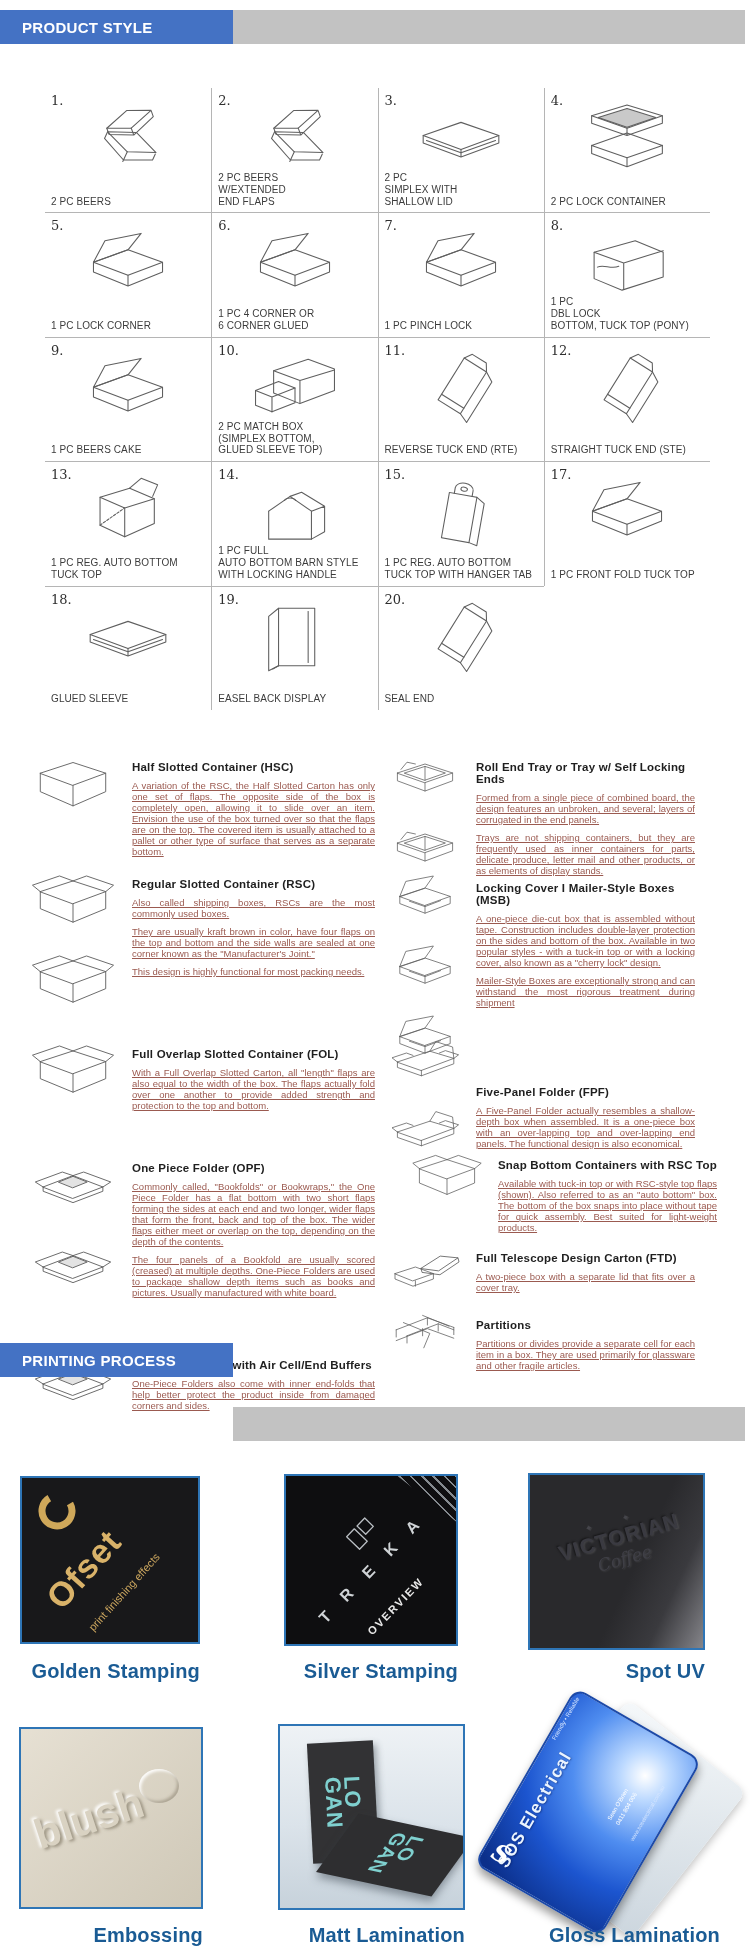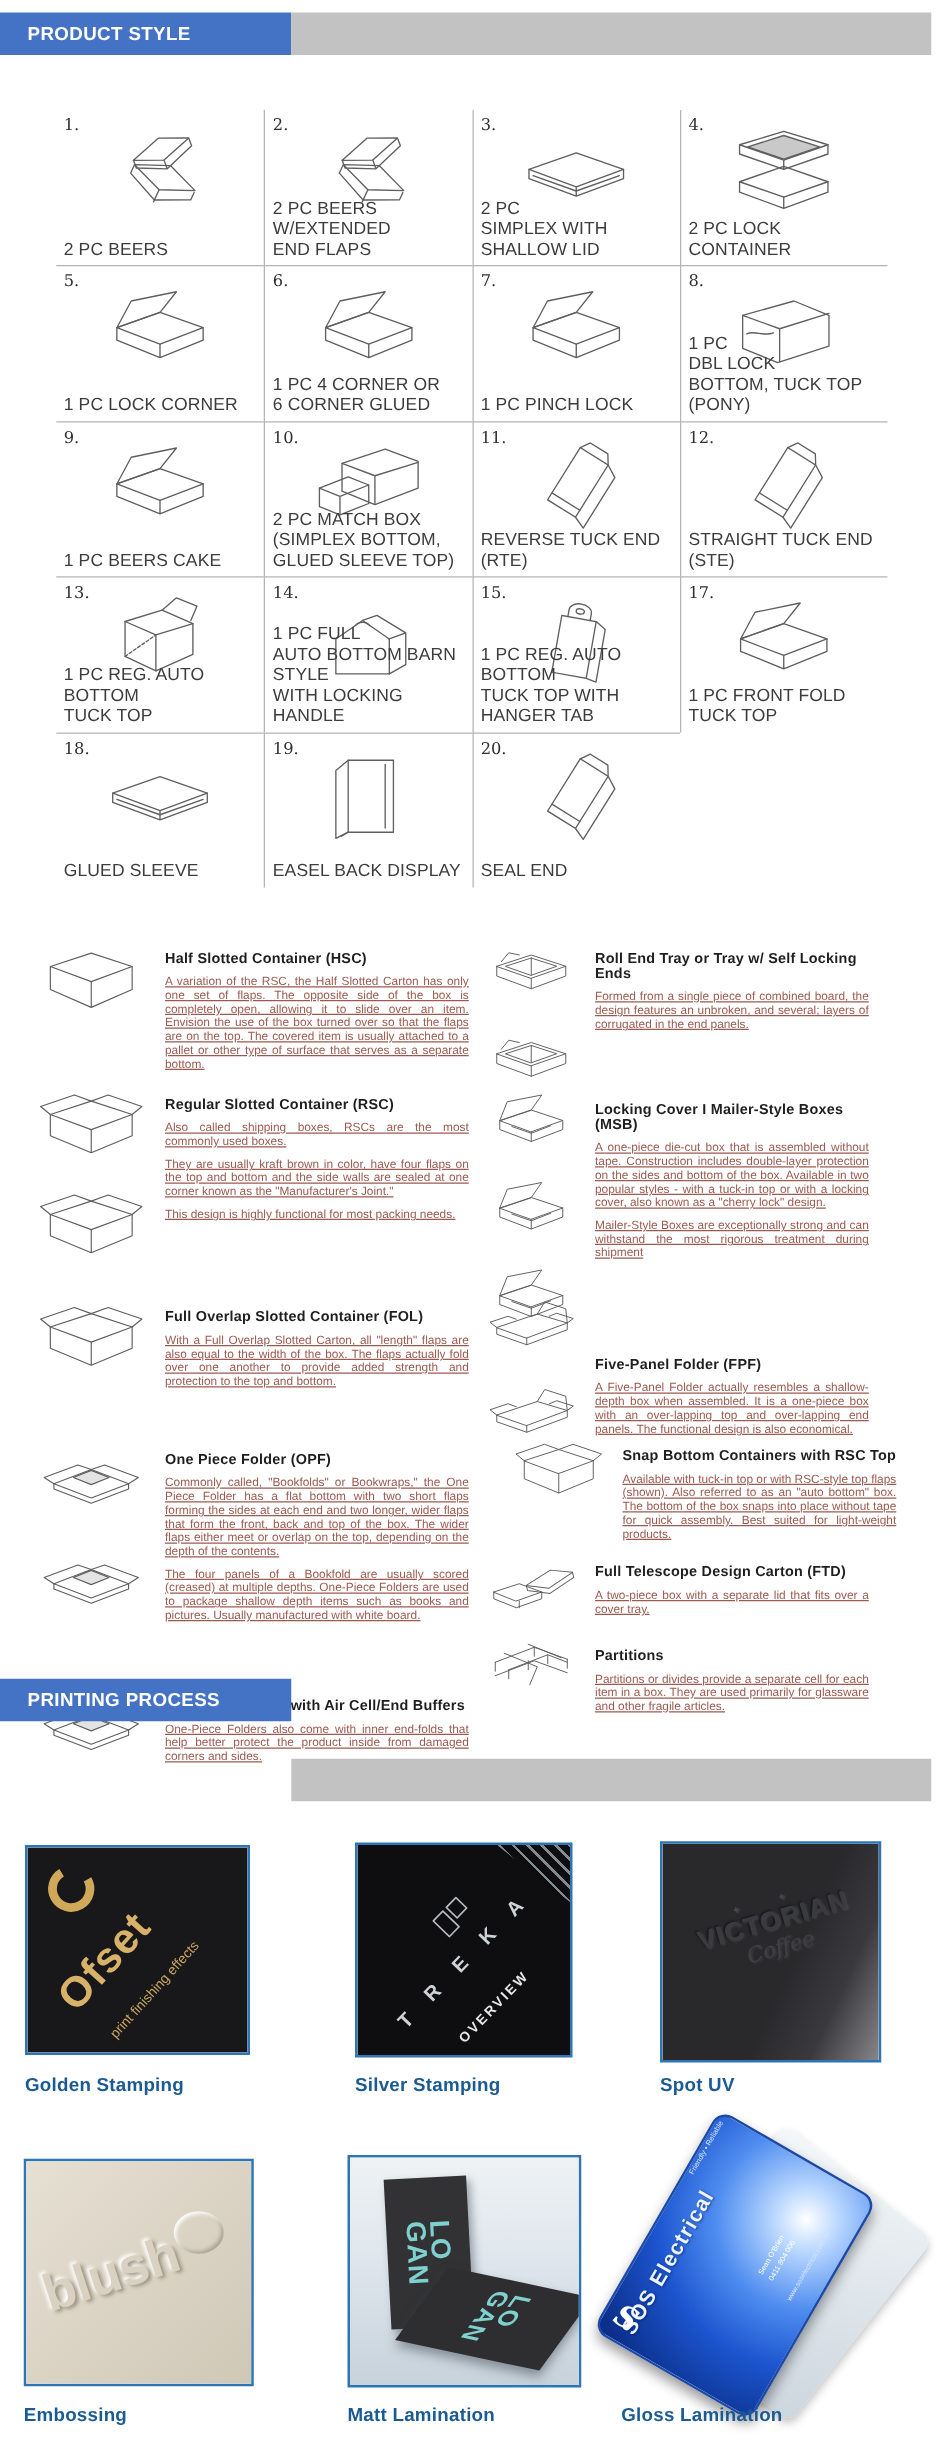--- a/index.html
+++ b/index.html
@@ -13,38 +13,38 @@
   .band-rest { position:absolute; left:233px; right:5px; height:34px; background:#c2c2c2; }
 
   
   .grid { position:absolute; left:45px; top:88px; width:665px; height:622px;
           display:grid; grid-template-columns:repeat(4,1fr); grid-template-rows:repeat(5,1fr); }
   .cell { position:relative; border-left:1px solid #b5b5b5; border-top:1px solid #b5b5b5; padding:3px 4px 4px 6px; }
   .cell:nth-child(4n+1) { border-left:none; }
   .cell:nth-child(-n+4) { border-top:none; }
   .cell .num { font-family:"DejaVu Serif", serif; font-size:13px; color:#2f2f2f; }
   .cell .art { position:absolute; top:13px; left:50%; transform:translateX(-50%); }
-  .cell .lbl { position:absolute; left:6px; right:0; bottom:5px; font-size:14px;
+  .cell .lbl { position:absolute; left:6px; right:0; bottom:5px; font-size:10px;
                line-height:1.18; color:#3c3c3c; letter-spacing:.1px; }
 
   .lineart path, .lineart rect, .lineart ellipse, .lineart circle
     { stroke:#5f5f5f; fill:none; stroke-width:1.3; stroke-linejoin:round; stroke-linecap:round; }
 
   
   .desc-row { position:absolute; display:flex; gap:8px; }
   .desc-icons { display:flex; flex-direction:column; gap:16px; padding-top:4px; align-items:center; }
   .desc-col-left .desc-icons { width:102px; }
   .desc-col-right .desc-icons { width:86px; }
   .desc-text { flex:1;margin-top:16px; }
   .desc-title { font-size:11.5px; font-weight:bold; color:#1f1f1f; letter-spacing:.2px; margin-bottom:7px; }
   .desc-text p { font-size:9.5px; color:#9b5a50; line-height:1.16; text-align:justify; margin:0 0 7px 0;text-decoration:underline; }
 
   
   .pcard { position:absolute; border:2px solid #2e75b6; overflow:hidden; }
-  .pcaption { position:absolute; text-align:left; color:#1a5b94; font-size:15px; font-weight:bold; letter-spacing:.2px; }
+  .pcaption { position:absolute; text-align:right; color:#1a5b94; font-size:20px; font-weight:bold; letter-spacing:.2px; }
 
   .art-golden { width:100%; height:100%; background:#18181a; position:relative; }
   .art-golden .ofset { position:absolute; left:16px; top:72px; transform:rotate(-48deg);
       font-size:34px; font-weight:bold; color:#d9b269; letter-spacing:1px; }
   .art-golden .tag { position:absolute; left:52px; top:108px; transform:rotate(-48deg);
       font-size:11px; color:#caa55e; white-space:nowrap; }
 
   .art-silver { width:100%; height:100%; background:#0e0e10; position:relative; }
   .art-silver .corner { position:absolute; right:0; top:0; width:90px; height:70px;
       background:repeating-linear-gradient(45deg,#9aa0a6 0 2px, transparent 2px 8px);
@@ -333,20 +333,21 @@
             <path d="M14 40l46-15 46 15-46 16z"></path>
             <path d="M14 40v13l46 17 46-17V40M60 56v14"></path>
             <path d="M26 40l34-11 34 11-34 12z" stroke-width="1"></path>
             <path d="M60 29v23" stroke-width="1"></path>
             <path d="M20 34l10-12 14 3" stroke-width="1"></path>
           </svg>
         </div>
         <div class="desc-text">
           <div class="desc-title">Roll End Tray or Tray w/ Self Locking Ends</div>
           <p>Formed from a single piece of combined board, the design features an unbroken, and several; layers of corrugated in the end panels.</p>
+          <p>Trays are not shipping containers, but they are frequently used as inner containers for parts, delicate produce, letter mail and other products, or as elements of display stands.</p>
         </div>
       </div>
       <div class="desc-row desc-col-right" style="left: 382px; top: 866px; width: 313px;">
         <div class="desc-icons">
           <svg class="lineart" viewBox="0 0 120 90" width="80" height="54">
             <path d="M18 44l42-14 42 14-42 15z"></path>
             <path d="M18 44v12l42 16 42-16V44M60 59v13"></path>
             <path d="M18 44l10-25 46-9-14 20z"></path>
             <path d="M34 52l26 9 26-10" stroke-width="1"></path>
           </svg>

